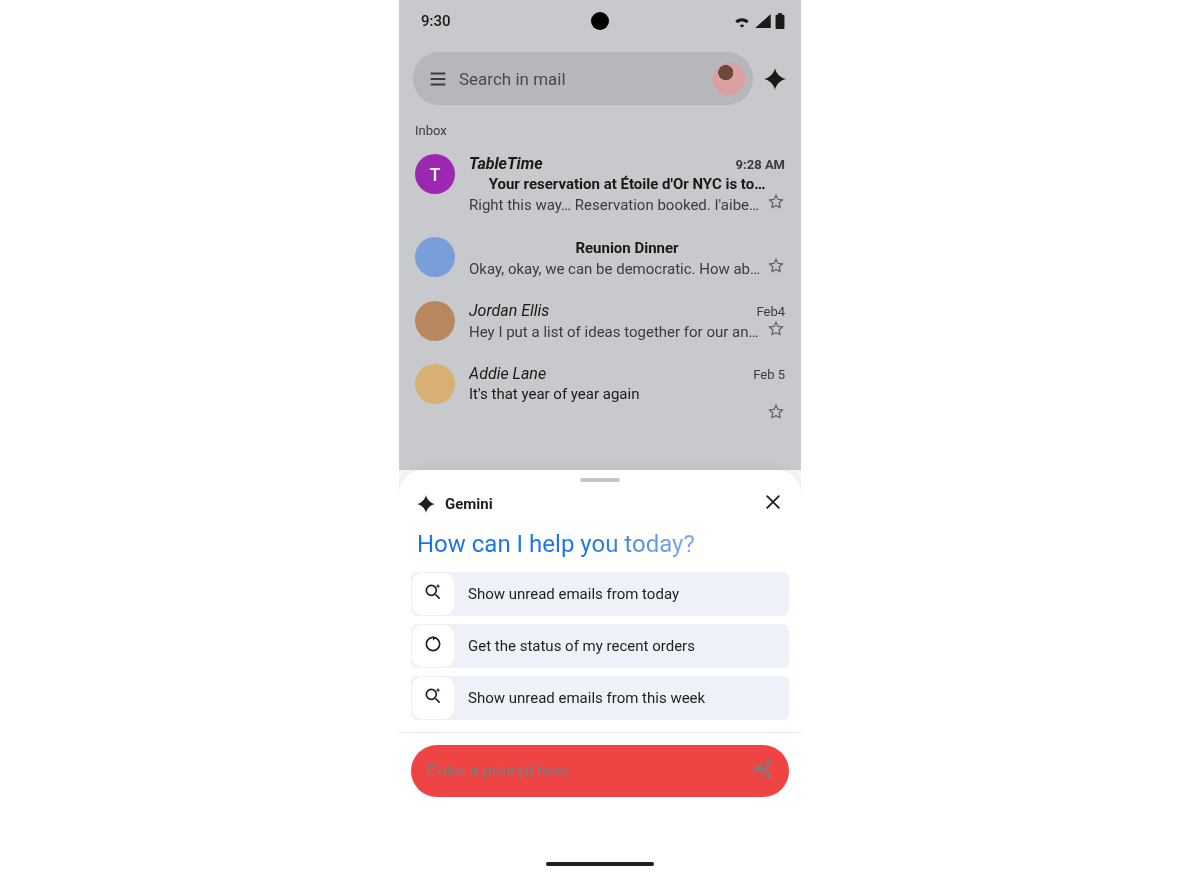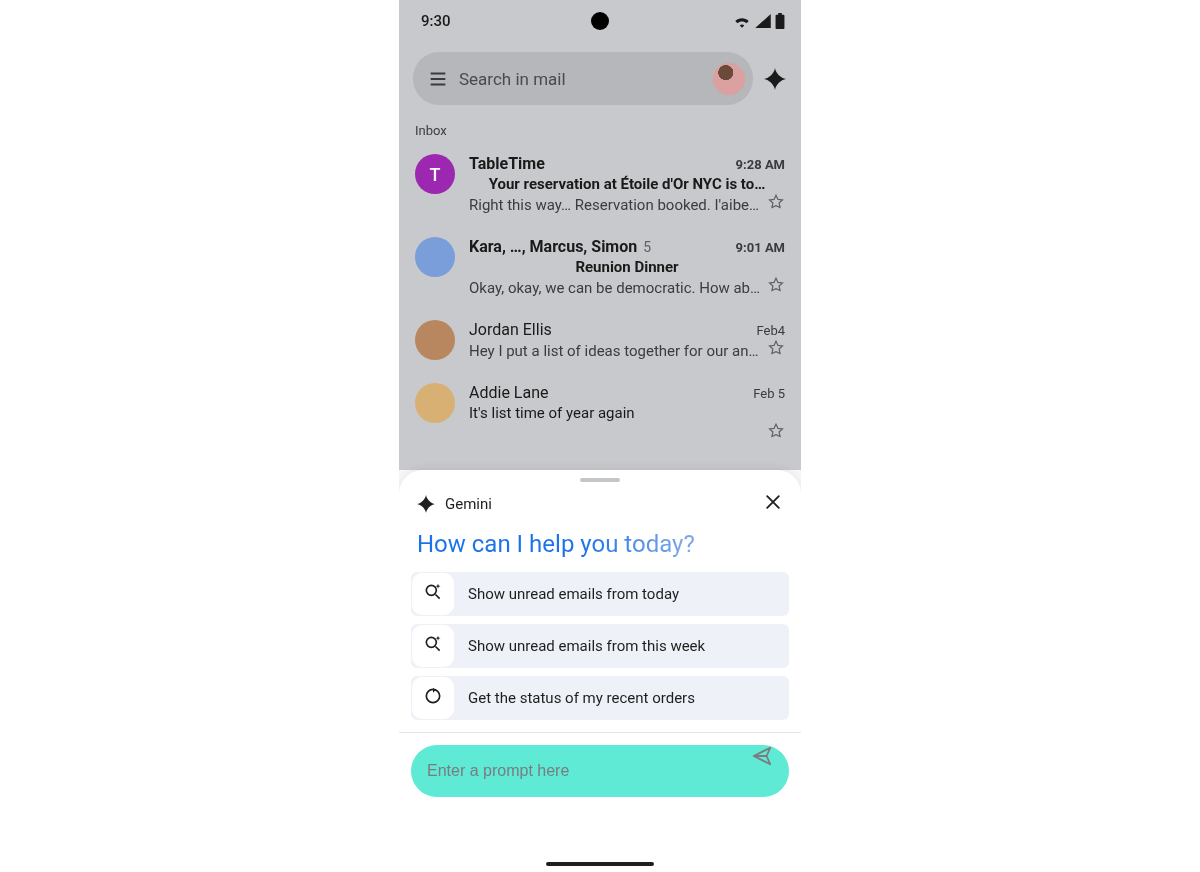--- a/index.html
+++ b/index.html
@@ -52,21 +52,21 @@
   .section-label { font-size:13px; color:#3b3c3e; padding:12px 16px 6px 16px; }
   
   .email { display:flex; padding:10px 16px 12px 16px; gap:14px; }
   .email .av { width:40px; height:40px; border-radius:50%; flex-shrink:0; display:flex; align-items:center; justify-content:center; color:#fff; font-size:18px; font-weight:500; }
   .email .av.purple { background:#9c27b0; }
   .email .av.photo1 { background:#7a9ed9; }
   .email .av.photo2 { background:#b8875f; }
   .email .av.photo3 { background:#d9b074; }
   .email .body { flex:1; min-width:0; }
   .email .row1 { display:flex; justify-content:space-between; align-items:baseline; }
-  .email .sender { font-size:16px; color:#1a1a1a; white-space:nowrap; overflow:hidden; text-overflow:ellipsis; }
+  .email .sender { font-size:16px; color:#1a1a1a; white-space:nowrap; overflow:hidden; text-overflow:ellipsis;font-style:italic; }
   .email .sender.bold { font-weight:700; }
   .email .count { color:#5f6061; font-size:14px; margin-left:6px; font-weight:400;}
   .email .time { font-size:13px; color:#3a3b3c; margin-left:8px;text-align:right; }
   .email .time.bold{font-weight:700;}
   .email .subject { font-size:15px; color:#1a1a1a; margin-top:2px; white-space:nowrap; overflow:hidden; text-overflow:ellipsis;}
   .email .subject.bold { font-weight:700;text-align:center; }
   .email .snippet-row{display:flex; align-items:center; gap:6px;}
   .email .snippet { font-size:15px; color:#3b3c3e; margin-top:2px; white-space:nowrap; overflow:hidden; text-overflow:ellipsis; flex:1;}
   .email .star { color:#5f6061; flex-shrink:0; }
 
@@ -75,30 +75,30 @@
     position:absolute;
     left:0; right:0; bottom:0;
     background:#fff;
     border-radius:24px 24px 0 0;
     box-shadow:0 -2px 8px rgba(0,0,0,0.06);
     height:402px;
     display:flex; flex-direction:column;
   }
   .drag-handle { width:40px; height:4px; background:#c4c6c9; border-radius:2px; margin:8px auto 4px auto; }
   .sheet-header { display:flex; align-items:center; padding:6px 18px 4px 18px; gap:10px;}
-  .sheet-header .title { font-size:15px; color:#1f1f1f; font-weight:400;}
+  .sheet-header .title { font-size:15px; color:#1f1f1f; font-weight:700;}
   .sheet-header .close { margin-left:auto; cursor:pointer; }
   .prompt-title { font-size:24px; font-weight:400; padding:10px 18px 14px 18px; background:linear-gradient(90deg,#1a73e8 0%,#1a73e8 45%,#7aa5e6 70%,#9e9bd9 100%); -webkit-background-clip:text; background-clip:text; color:transparent; }
   .suggestions { display:flex; flex-direction:column; gap:8px; padding:0 12px; }
   .suggestion { background:#eef2f8; border-radius:6px; display:flex; align-items:center; padding:1px; gap:14px; cursor:pointer;}
   .suggestion .icon-box { width:42px; height:42px; background:#fff; border-radius:10px; display:flex; align-items:center; justify-content:center; }
   .suggestion .label { font-size:15px; color:#1f1f1f; }
   .divider { height:1px; background:#e3e4e6; margin:12px 0 0 0; }
   .input-row { padding:12px; }
-  .input-pill { background:#5eead4; border-radius:26px; height:52px; display:flex; padding:0 16px; }
+  .input-pill { background:#ef4444; border-radius:26px; height:52px; display:flex; align-items:center; padding:0 16px; }
   .input-pill input { border:none; background:transparent; outline:none; font-size:16px; color:#333; flex:1;}
   .input-pill input::placeholder{color:#7a7c80;}
   .send-btn{color:#7a7c80; cursor:pointer;}
   .nav-bar { width:108px; height:4px; background:#1f1f1f; border-radius:2px; position:absolute; bottom:6px; left:50%; transform:translateX(-50%);}
 
 </style>
 </head>
 <body>
 
 <div class="phone">
@@ -152,24 +152,20 @@
                 <div class="snippet">Right this way… Reservation booked. I'aibell…</div>
                 <span class="star"><svg width="18" height="18" viewBox="0 0 24 24">
                     <path fill="none" stroke="#5f6061" stroke-width="1.6" d="M12 3l2.6 5.6 6 .6-4.5 4.1 1.3 6L12 16.8 6.6 19.3l1.3-6L3.4 9.2l6-.6z"></path>
                   </svg></span>
               </div>
             </div>
           </div>
           <div class="email">
             <div class="av photo1"></div>
             <div class="body">
-              <div class="row1">
-                <span class="sender bold">Kara, …, Marcus, Simon<span class="count">5</span></span>
-                <span class="time bold">9:01 AM</span>
-              </div>
               <div class="subject bold">Reunion Dinner</div>
               <div class="snippet-row">
                 <div class="snippet">Okay, okay, we can be democratic. How abo…</div>
                 <span class="star"><svg width="18" height="18" viewBox="0 0 24 24">
                     <path fill="none" stroke="#5f6061" stroke-width="1.6" d="M12 3l2.6 5.6 6 .6-4.5 4.1 1.3 6L12 16.8 6.6 19.3l1.3-6L3.4 9.2l6-.6z"></path>
                   </svg></span>
               </div>
             </div>
           </div>
           <div class="email">
@@ -187,21 +183,21 @@
               </div>
             </div>
           </div>
           <div class="email">
             <div class="av photo3"></div>
             <div class="body">
               <div class="row1">
                 <span class="sender ">Addie Lane</span>
                 <span class="time ">Feb 5</span>
               </div>
-              <div class="subject ">It's list time of year again</div>
+              <div class="subject ">It's that year of year again</div>
               <div class="snippet-row">
                 <div class="snippet"></div>
                 <span class="star"><svg width="18" height="18" viewBox="0 0 24 24">
                     <path fill="none" stroke="#5f6061" stroke-width="1.6" d="M12 3l2.6 5.6 6 .6-4.5 4.1 1.3 6L12 16.8 6.6 19.3l1.3-6L3.4 9.2l6-.6z"></path>
                   </svg></span>
               </div>
             </div>
           </div>
         </div>
     </div>
@@ -228,35 +224,35 @@
                 <circle cx="10" cy="10" r="6" fill="none" stroke="#1f1f1f" stroke-width="2"></circle>
                 <path stroke="#1f1f1f" stroke-width="2" d="M15 15l5 5"></path>
                 <path fill="#1f1f1f" d="M18 2l.8 2.2L21 5l-2.2.8L18 8l-.8-2.2L15 5l2.2-.8z"></path>
               </svg></span>
           </div>
           <span class="label">Show unread emails from today</span>
         </div>
         <div class="suggestion">
           <div class="icon-box">
             <span><svg width="20" height="20" viewBox="0 0 24 24">
+                <circle cx="12" cy="12" r="8" fill="none" stroke="#1f1f1f" stroke-width="2"></circle>
+                <path fill="#1f1f1f" d="M12 2l3 3-3 3z"></path>
+              </svg></span>
+          </div>
+          <span class="label">Get the status of my recent orders</span>
+        </div>
+        <div class="suggestion">
+          <div class="icon-box">
+            <span><svg width="20" height="20" viewBox="0 0 24 24">
                 <circle cx="10" cy="10" r="6" fill="none" stroke="#1f1f1f" stroke-width="2"></circle>
                 <path stroke="#1f1f1f" stroke-width="2" d="M15 15l5 5"></path>
                 <path fill="#1f1f1f" d="M18 2l.8 2.2L21 5l-2.2.8L18 8l-.8-2.2L15 5l2.2-.8z"></path>
               </svg></span>
           </div>
           <span class="label">Show unread emails from this week</span>
-        </div>
-        <div class="suggestion">
-          <div class="icon-box">
-            <span><svg width="20" height="20" viewBox="0 0 24 24">
-                <circle cx="12" cy="12" r="8" fill="none" stroke="#1f1f1f" stroke-width="2"></circle>
-                <path fill="#1f1f1f" d="M12 2l3 3-3 3z"></path>
-              </svg></span>
-          </div>
-          <span class="label">Get the status of my recent orders</span>
         </div>
       </div>
     <div class="divider"></div>
     <div class="input-row">
       <div class="input-pill">
         <input placeholder="Enter a prompt here" style="">
         <span class="send-btn">
           <svg width="22" height="22" viewBox="0 0 24 24">
               <path fill="none" stroke="#7a7c80" stroke-width="2" stroke-linejoin="round" d="M3 12l18-9-4 9 4 9-18-9zm0 0h14"></path>
             </svg>

